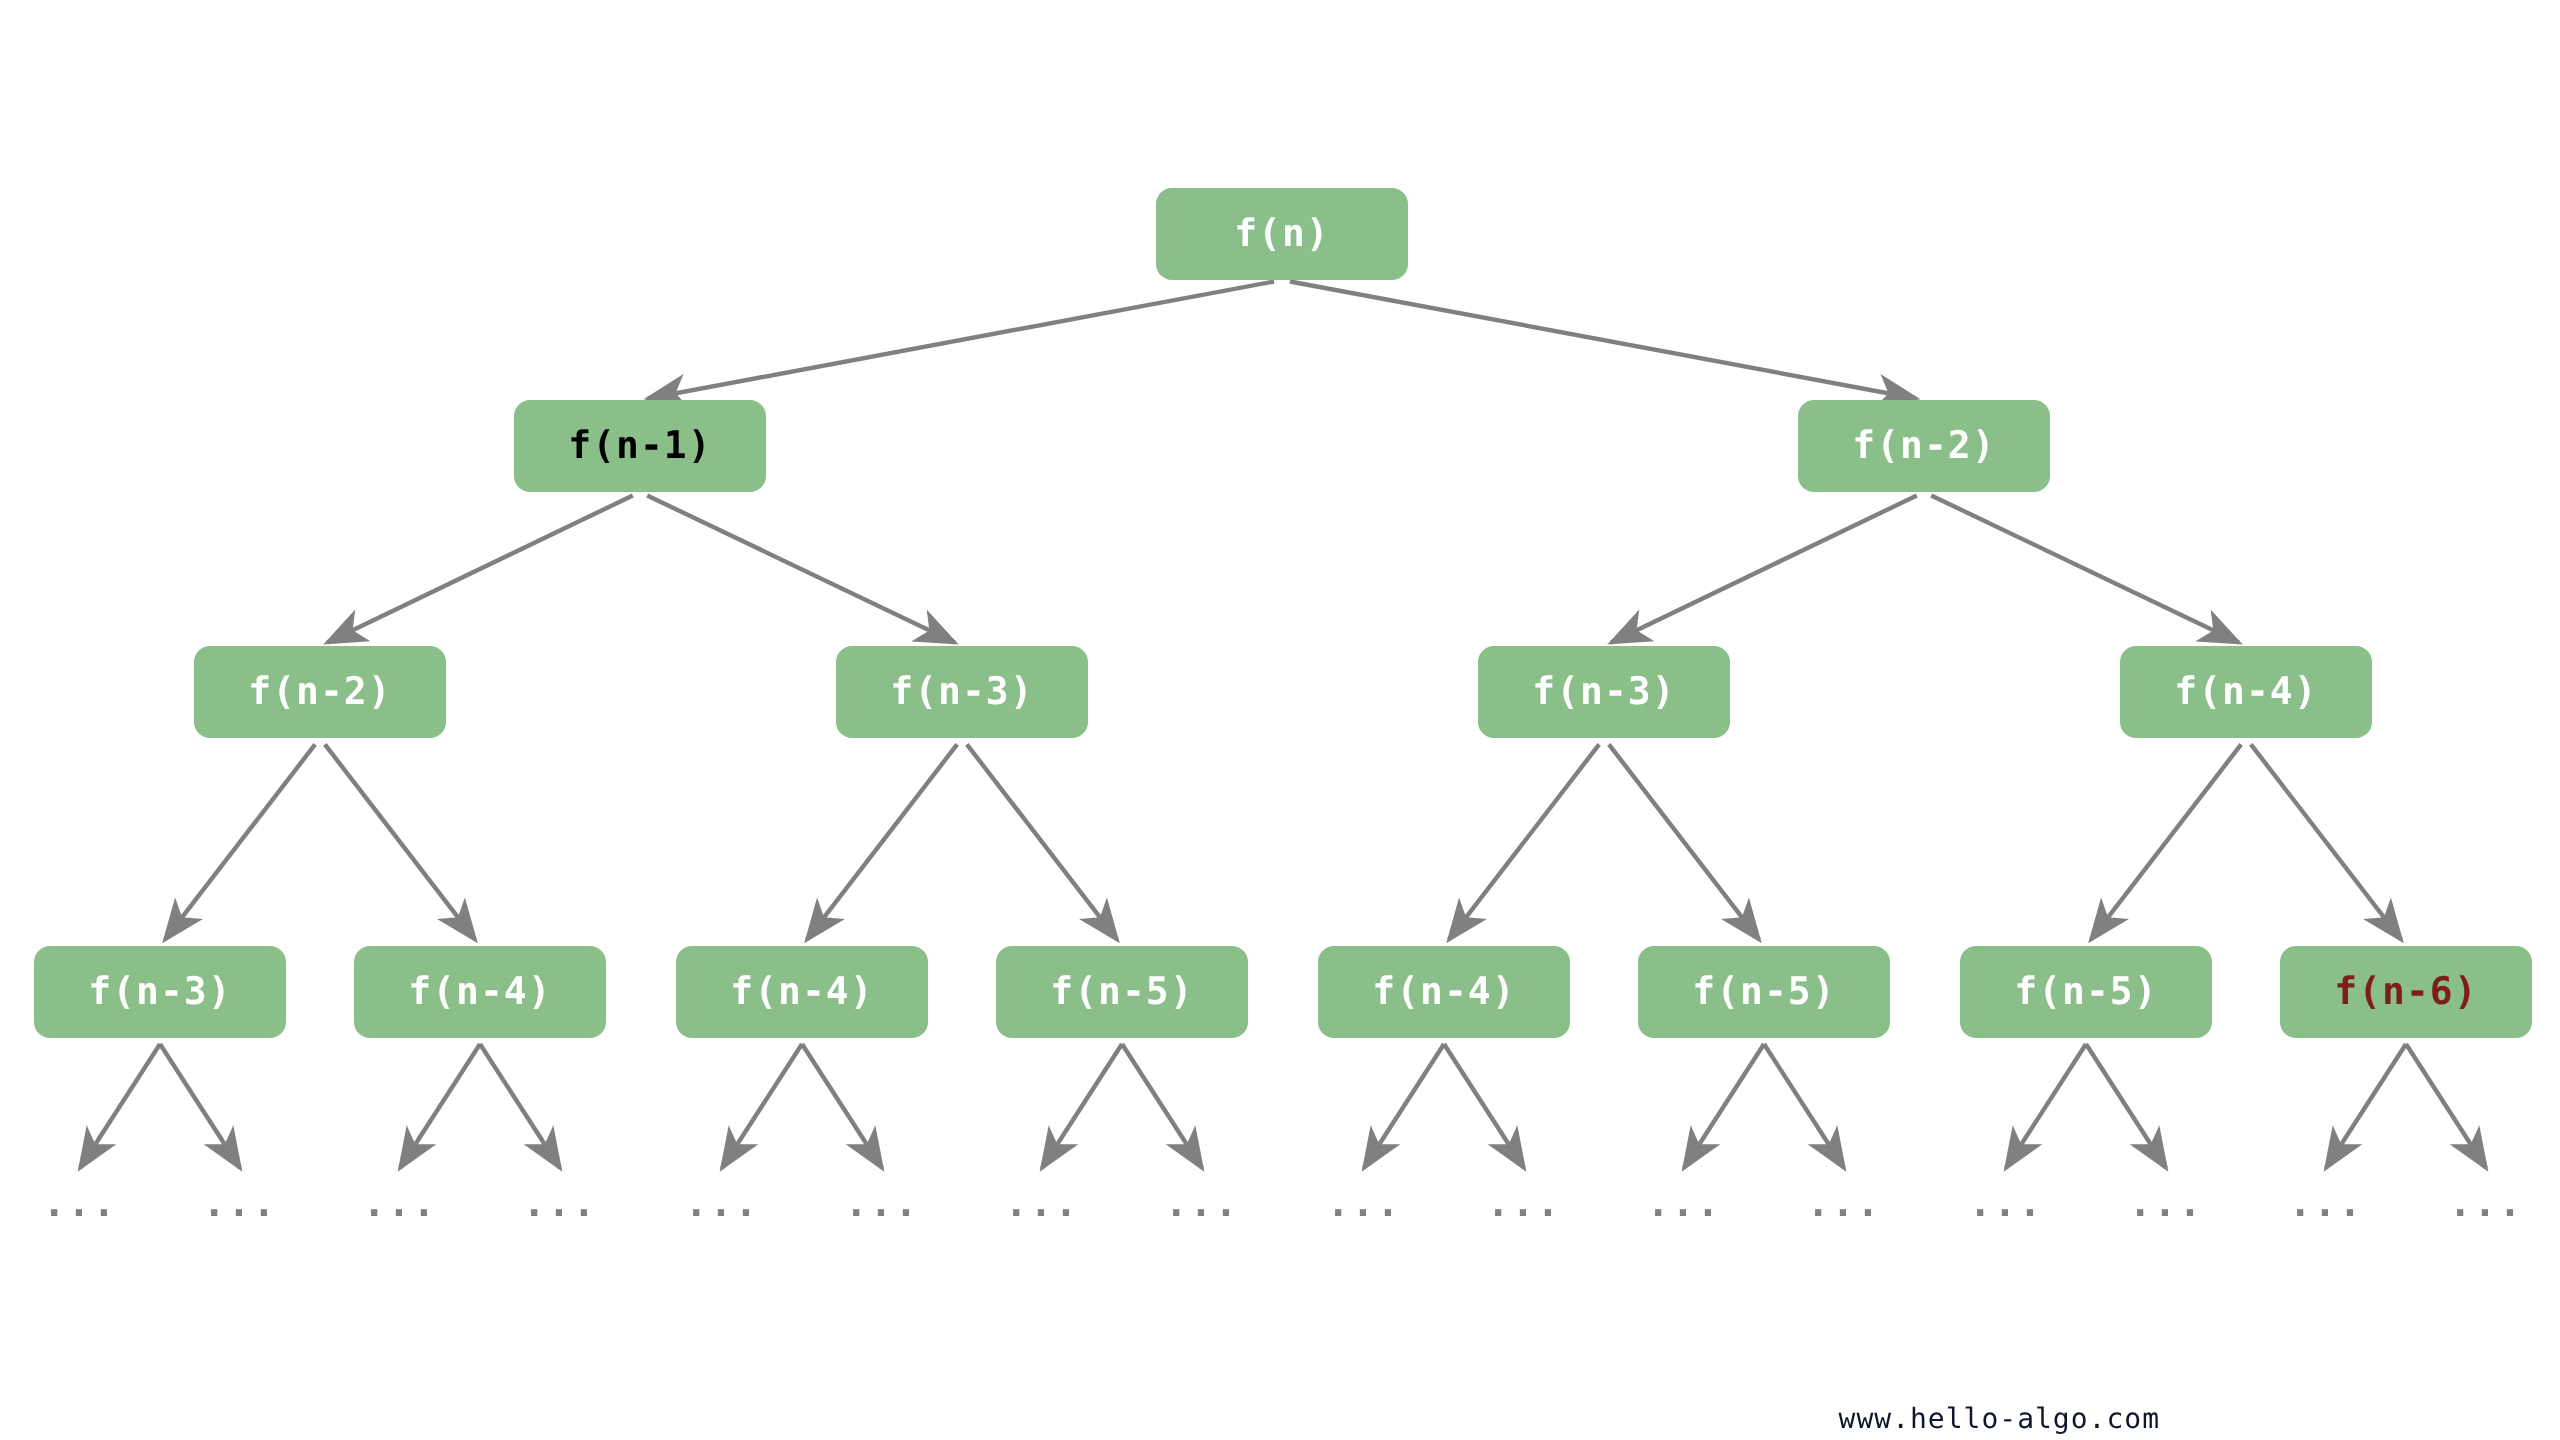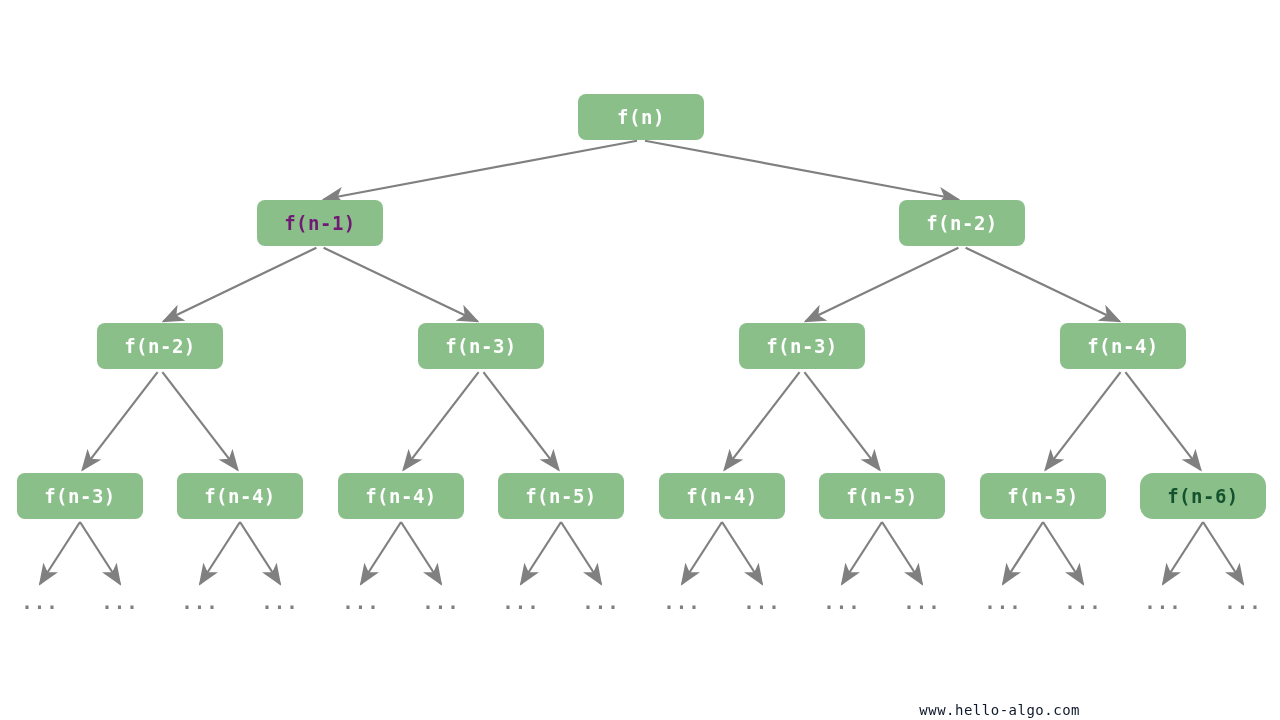--- a/index.html
+++ b/index.html
@@ -103,34 +103,34 @@
         <line x1="882" y1="506" x2="842" y2="568" stroke="#808080" stroke-width="2.2" marker-end="url(#arrowhead)"></line>
         <line x1="882" y1="506" x2="922" y2="568" stroke="#808080" stroke-width="2.2" marker-end="url(#arrowhead)"></line>
         <line x1="1043" y1="506" x2="1003" y2="568" stroke="#808080" stroke-width="2.2" marker-end="url(#arrowhead)"></line>
         <line x1="1043" y1="506" x2="1083" y2="568" stroke="#808080" stroke-width="2.2" marker-end="url(#arrowhead)"></line>
         <line x1="1203" y1="506" x2="1163" y2="568" stroke="#808080" stroke-width="2.2" marker-end="url(#arrowhead)"></line>
         <line x1="1203" y1="506" x2="1243" y2="568" stroke="#808080" stroke-width="2.2" marker-end="url(#arrowhead)"></line>
       </g>
   </svg>
   <div id="nodes-layer">
       <div class="node" style="left: 578px; top: 78px; width: 126px; height: 46px; background: rgb(138, 191, 138); color: rgb(255, 255, 255);">f(n)</div>
-      <div class="node" style="left: 257px; top: 184px; width: 126px; height: 46px; background: rgb(138, 191, 138); color: #701a75;">f(n-1)</div>
+      <div class="node" style="left: 257px; top: 184px; width: 126px; height: 46px; background: rgb(138, 191, 138); color: #000000;">f(n-1)</div>
       <div class="node" style="left: 899px; top: 184px; width: 126px; height: 46px; background: rgb(138, 191, 138); color: rgb(255, 255, 255);">f(n-2)</div>
       <div class="node" style="left: 97px; top: 307px; width: 126px; height: 46px; background: rgb(138, 191, 138); color: rgb(255, 255, 255);">f(n-2)</div>
       <div class="node" style="left: 418px; top: 307px; width: 126px; height: 46px; background: rgb(138, 191, 138); color: rgb(255, 255, 255);">f(n-3)</div>
       <div class="node" style="left: 739px; top: 307px; width: 126px; height: 46px; background: rgb(138, 191, 138); color: rgb(255, 255, 255);">f(n-3)</div>
       <div class="node" style="left: 1060px; top: 307px; width: 126px; height: 46px; background: rgb(138, 191, 138); color: rgb(255, 255, 255);">f(n-4)</div>
       <div class="node" style="left: 17px; top: 457px; width: 126px; height: 46px; background: rgb(138, 191, 138); color: rgb(255, 255, 255);">f(n-3)</div>
       <div class="node" style="left: 177px; top: 457px; width: 126px; height: 46px; background: rgb(138, 191, 138); color: rgb(255, 255, 255);">f(n-4)</div>
       <div class="node" style="left: 338px; top: 457px; width: 126px; height: 46px; background: rgb(138, 191, 138); color: rgb(255, 255, 255);">f(n-4)</div>
       <div class="node" style="left: 498px; top: 457px; width: 126px; height: 46px; background: rgb(138, 191, 138); color: rgb(255, 255, 255);">f(n-5)</div>
       <div class="node" style="left: 659px; top: 457px; width: 126px; height: 46px; background: rgb(138, 191, 138); color: rgb(255, 255, 255);">f(n-4)</div>
       <div class="node" style="left: 819px; top: 457px; width: 126px; height: 46px; background: rgb(138, 191, 138); color: rgb(255, 255, 255);">f(n-5)</div>
       <div class="node" style="left: 980px; top: 457px; width: 126px; height: 46px; background: rgb(138, 191, 138); color: rgb(255, 255, 255);">f(n-5)</div>
-      <div class="node" style="left: 1140px; top: 457px; width: 126px; height: 46px; background: rgb(138, 191, 138); color: #14532d; border-radius: 13px;">f(n-6)</div>
+      <div class="node" style="left: 1140px; top: 457px; width: 126px; height: 46px; background: rgb(138, 191, 138); color: #7f1d1d;">f(n-6)</div>
     </div>
   <div id="ellipsis-layer">
       <div class="ellipsis" style="left: 40px; top: 586px; color: rgb(128, 128, 128);">...</div>
       <div class="ellipsis" style="left: 120px; top: 586px; color: rgb(128, 128, 128);">...</div>
       <div class="ellipsis" style="left: 200px; top: 586px; color: rgb(128, 128, 128);">...</div>
       <div class="ellipsis" style="left: 280px; top: 586px; color: rgb(128, 128, 128);">...</div>
       <div class="ellipsis" style="left: 361px; top: 586px; color: rgb(128, 128, 128);">...</div>
       <div class="ellipsis" style="left: 441px; top: 586px; color: rgb(128, 128, 128);">...</div>
       <div class="ellipsis" style="left: 521px; top: 586px; color: rgb(128, 128, 128);">...</div>
       <div class="ellipsis" style="left: 601px; top: 586px; color: rgb(128, 128, 128);">...</div>

